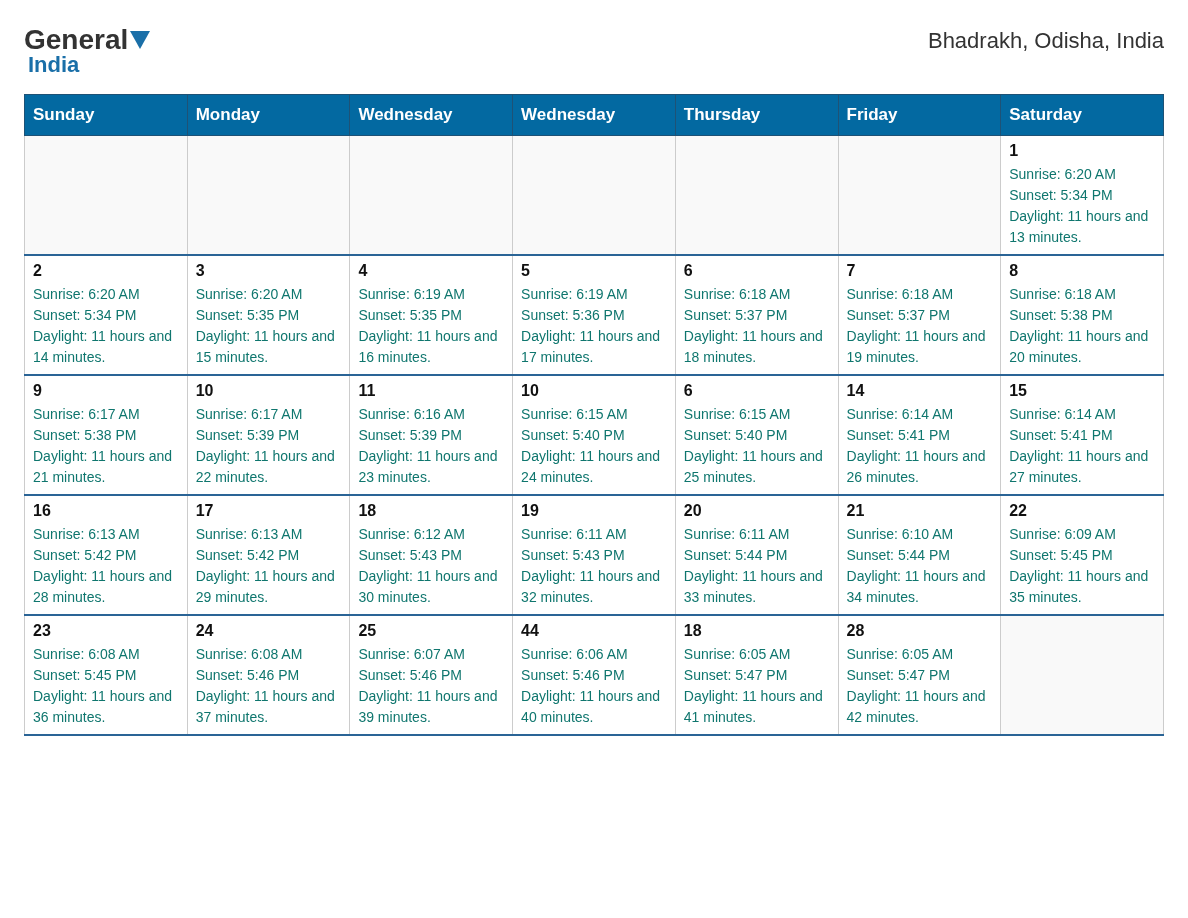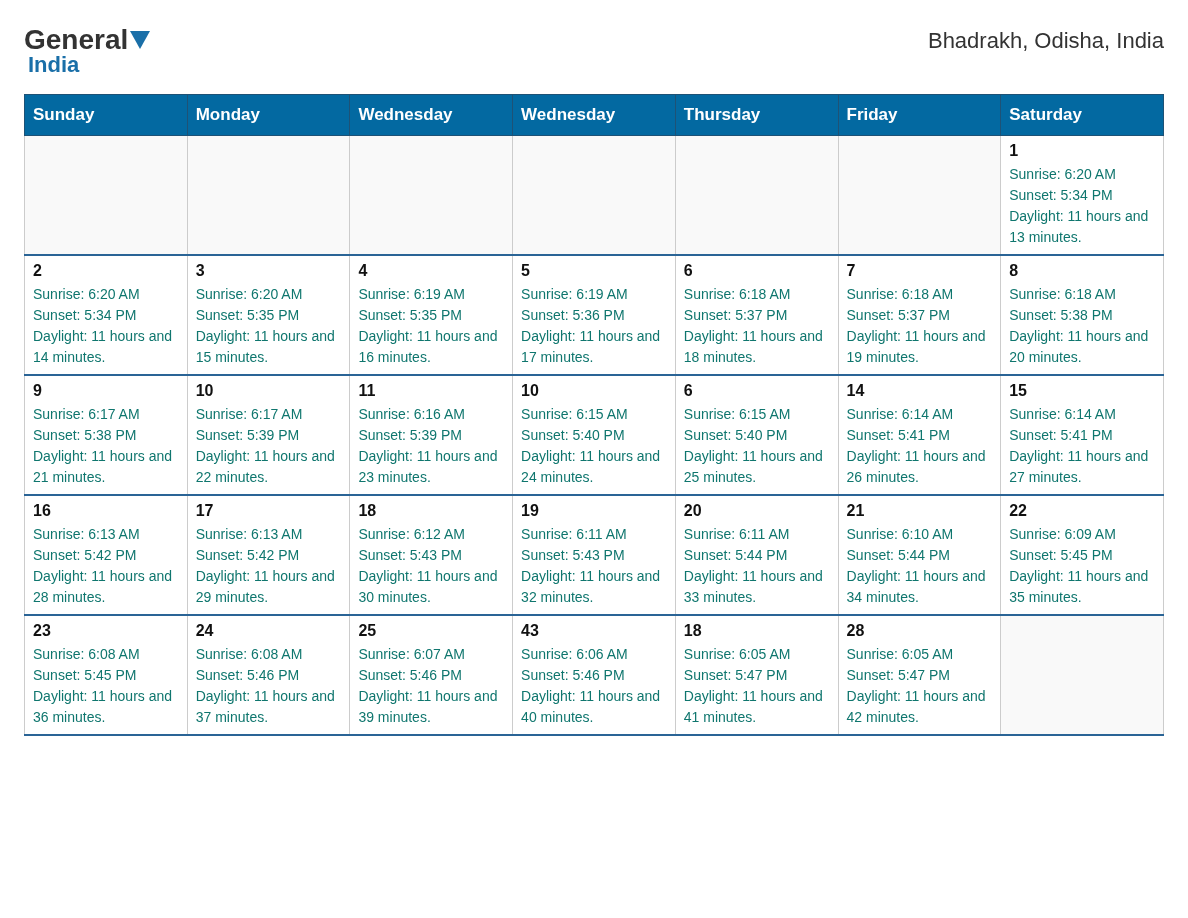--- a/index.html
+++ b/index.html
@@ -239,21 +239,21 @@
         </td>
         <td>
           <span class="day-number">24</span>
           <div class="day-info">Sunrise: 6:08 AM<br>Sunset: 5:46 PM<br>Daylight: 11 hours and 37 minutes.</div>
         </td>
         <td>
           <span class="day-number">25</span>
           <div class="day-info">Sunrise: 6:07 AM<br>Sunset: 5:46 PM<br>Daylight: 11 hours and 39 minutes.</div>
         </td>
         <td>
-          <span class="day-number">43</span>
+          <span class="day-number">44</span>
           <div class="day-info">Sunrise: 6:06 AM<br>Sunset: 5:46 PM<br>Daylight: 11 hours and 40 minutes.</div>
         </td>
         <td>
           <span class="day-number">18</span>
           <div class="day-info">Sunrise: 6:05 AM<br>Sunset: 5:47 PM<br>Daylight: 11 hours and 41 minutes.</div>
         </td>
         <td>
           <span class="day-number">28</span>
           <div class="day-info">Sunrise: 6:05 AM<br>Sunset: 5:47 PM<br>Daylight: 11 hours and 42 minutes.</div>
         </td>

